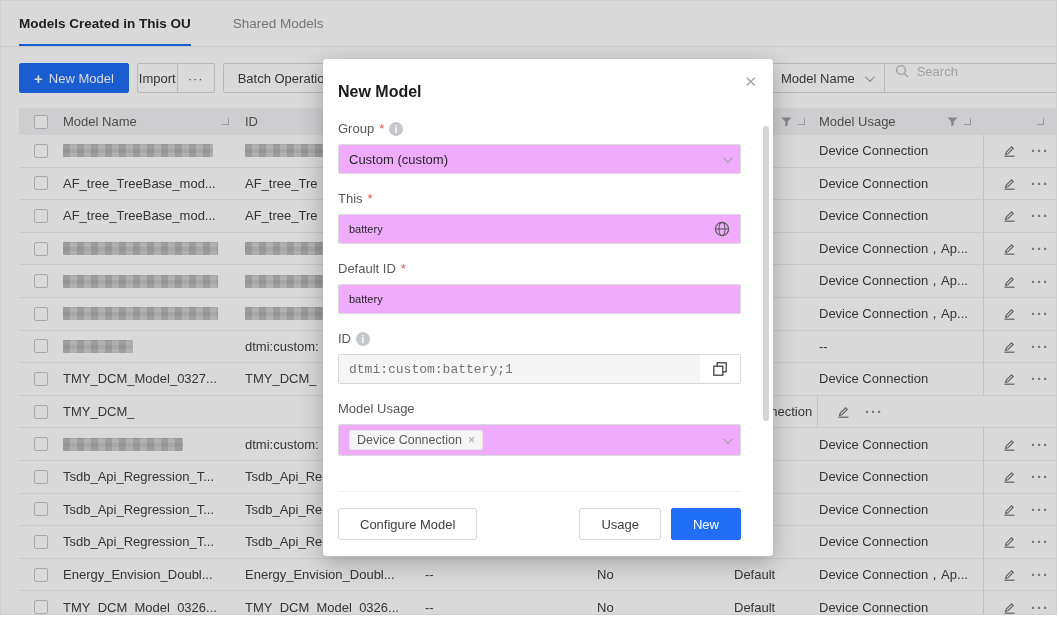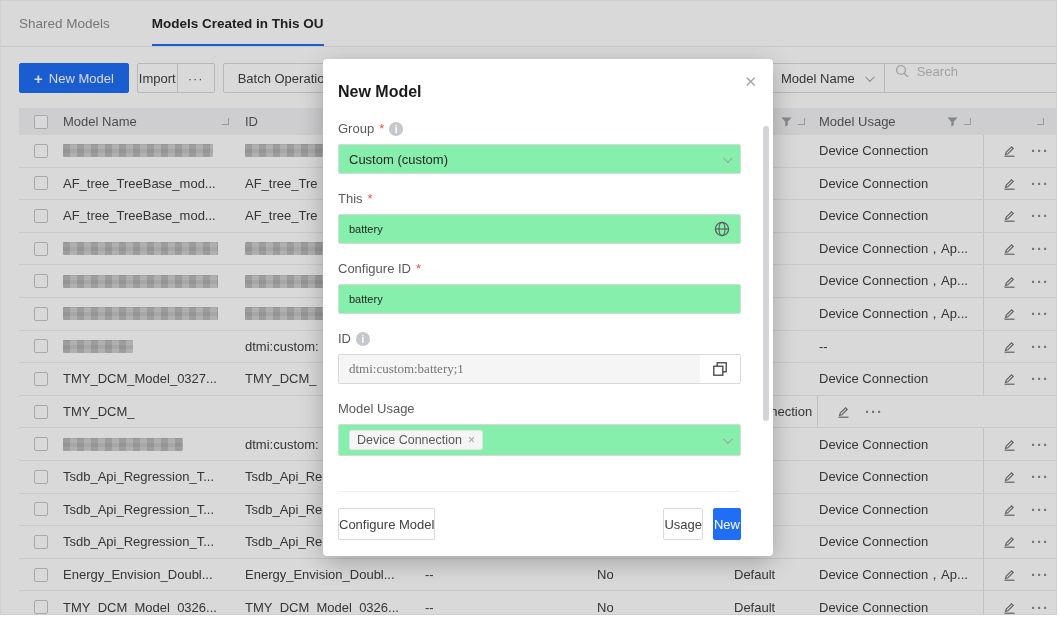--- a/index.html
+++ b/index.html
@@ -58,47 +58,47 @@
   .modal { position:absolute; left:322px; top:58px; width:450px; height:497px; background:#fff; border-radius:4px;
            box-shadow:0 6px 24px rgba(0,0,0,.25); z-index:10; padding:24px 32px 16px 15px; display:flex; flex-direction:column; }
   .modal-close { position:absolute; top:14px; right:16px; font-size:15px; color:#a6a6a6; cursor:pointer; }
   .modal-title { font-size:16px; font-weight:bold; color:#1a1a1a; margin-bottom:20px; }
   .fgroup { margin-bottom:17px; }
   .flabel { display:flex; align-items:flex-end; gap:5px; font-size:13px; color:#595959; margin-bottom:8px; }
   .req { color:#e8544f; font-size:13px; }
   .info-icon { width:14px; height:14px; border-radius:50%; background:#c4c7cc; color:#fff; font-size:10px; font-weight:bold;
                display:flex; align-items:center; justify-content:center; font-style:normal; }
   .info-icon::after { content:"i"; }
-  .fbox { height:30px; border:1px solid #d9d9d9; border-radius:2px; display:flex; align-items:center; padding:0 10px; font-size:13px; color:#262626; background:#86efac; }
+  .fbox { height:30px; border:1px solid #d9d9d9; border-radius:2px; display:flex; align-items:center; padding:0 10px; font-size:13px; color:#262626; background:#f0abfc; }
   .fbox input { border:none; outline:none; flex:1; font-size:11px; color:#262626; font-family:Liberation Sans, sans-serif; background:transparent; }
   .fbox input::placeholder { color:#b3b6bc; }
   .fbox .chev { margin-left:auto; }
   .helper { font-size:12.5px; color:#bfbfbf; margin-top:7px; }
   .id-row { display:flex; align-items:stretch; height:30px; border:1px solid #d9d9d9; border-radius:2px; overflow:hidden; }
   .id-input { flex:1; background:#f5f5f6; display:flex; align-items:center; padding:0 10px; }
-  .id-input input { border:none; outline:none; background:transparent; width:100%; font-size:13px; font-family:Liberation Serif, serif; }
+  .id-input input { border:none; outline:none; background:transparent; width:100%; font-size:13px; font-family:Liberation Mono, monospace; }
   .copy-btn { width:40px; display:flex; align-items:center; justify-content:center; background:#fff; cursor:pointer; }
   .usage-box { height:32px; }
   .tag { display:flex; align-items:center; gap:6px; background:#f5f5f6; border:1px solid #e3e3e5; border-radius:2px;
          font-size:12.5px; color:#595959; padding:2px 7px; }
   .tag-x { color:#9aa0a6; font-size:12px; cursor:pointer; }
   .modal-scroll { position:absolute; right:4px; top:67px; width:6px; height:295px; background:#d2d4d8; border-radius:3px; cursor:pointer; }
   .modal-footer { margin-top:auto; border-top:1px solid #f0f0f0; padding-top:16px; display:flex; align-items:center; }
-  .modal-footer .btn { height:32px; padding:0 0; font-size:13px; }
+  .modal-footer .btn { height:32px; padding:0 21px; font-size:13px; }
   .foot-right { margin-left:auto; display:flex; gap:10px; }
   svg { display:block; flex:none; }
 </style>
 </head>
 <body>
 
 <div class="page">
 
   <div class="tabbar">
+    <div class="tab active">Models Created in This OU</div>
     <div class="tab">Shared Models</div>
-    <div class="tab active">Models Created in This OU</div>
   </div>
 
   <div class="toolbar">
     <div class="btn btn-primary">
       <span class="plus">+</span>
       <span>New Model</span>
     </div>
     <div class="split">
       <div class="btn">Import</div>
       <div class="btn">···</div>
@@ -593,21 +593,21 @@
         <svg width="16" height="16" viewBox="0 0 16 16">
           <circle cx="8" cy="8" r="6.6" fill="none" stroke="#595959" stroke-width="1.2"></circle>
           <ellipse cx="8" cy="8" rx="3" ry="6.6" fill="none" stroke="#595959" stroke-width="1.1"></ellipse>
           <line x1="1.5" y1="8" x2="14.5" y2="8" stroke="#595959" stroke-width="1.1"></line>
         </svg>
       </div>
     </div>
 
     <div class="fgroup">
       <div class="flabel">
-        <span>Configure ID</span>
+        <span>Default ID</span>
         <span class="req">*</span>
       </div>
       <div class="fbox">
         <input value="battery" style="">
       </div>
     </div>
 
     <div class="fgroup">
       <div class="flabel">
         <span>ID</span>

